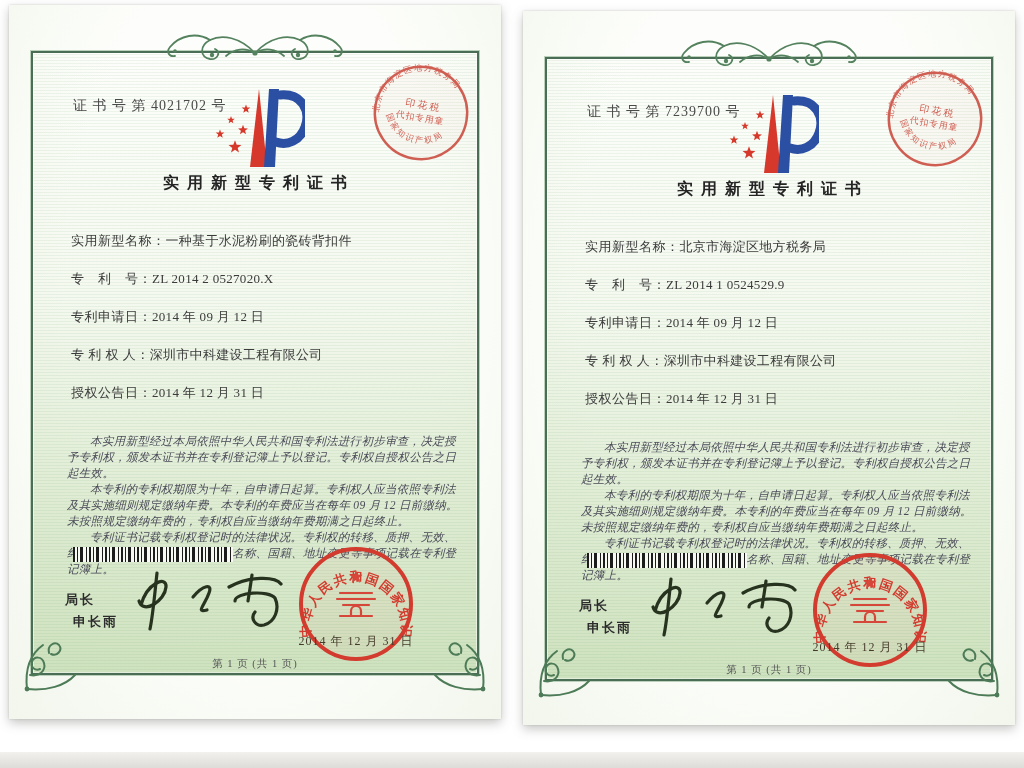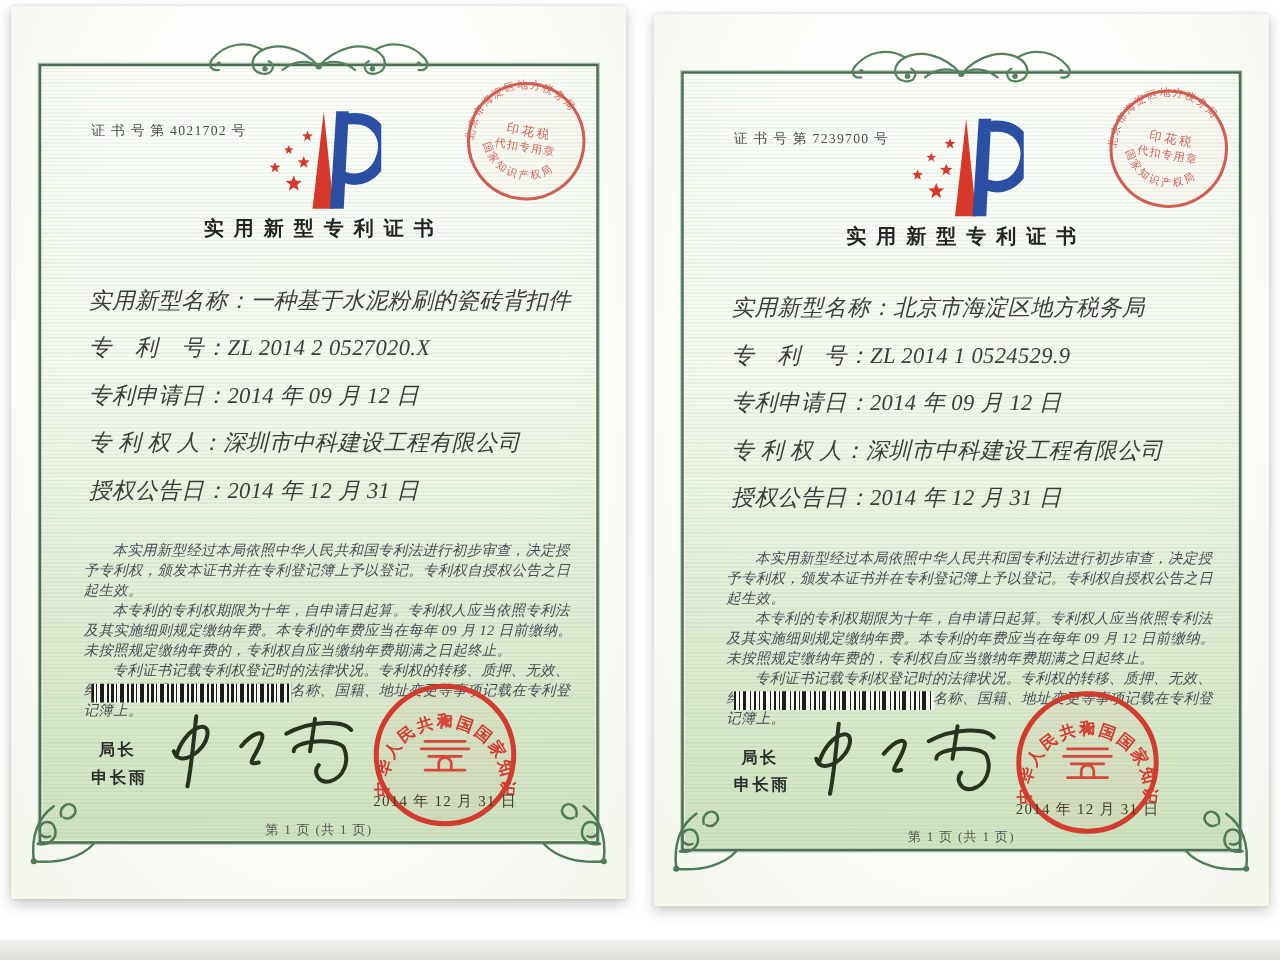--- a/index.html
+++ b/index.html
@@ -37,50 +37,50 @@
     box-shadow:0 0 0 1px rgba(173,199,174,.8), inset 0 0 0 1px rgba(255,255,255,.5);
   }
 
   .orn-top{position:absolute;left:50%;transform:translateX(-50%);top:24px;width:190px;height:44px;}
   .fl{position:absolute;width:62px;height:62px;top:628px;}
   .fl-l{left:12px;}
   .fl-r{right:12px;transform:scaleX(-1);}
 
   .cert-no{
     position:absolute;left:64px;top:92px;
-    font-size:11px;letter-spacing:1px;color:#4a4a4a;white-space:nowrap;
+    font-size:14px;letter-spacing:1px;color:#4a4a4a;white-space:nowrap;
   }
   .logo{position:absolute;left:50%;transform:translateX(-50%);top:78px;width:100px;height:92px;}
   .stamp{position:absolute;right:26px;top:54px;width:108px;height:108px;transform:rotate(10deg);opacity:.92;}
 
   .title{
     position:absolute;left:0;right:0;top:168px;text-align:center;
     font-size:16px;font-weight:700;letter-spacing:8px;text-indent:8px;color:#242424;
   }
 
   .fields{position:absolute;left:62px;top:229px;right:34px;display:flex;flex-direction:column;gap:25px;}
-  .field{font-size:18px;color:#3b3b3b;white-space:nowrap;line-height:13px;font-style:italic;}
+  .field{font-size:13px;color:#3b3b3b;white-space:nowrap;line-height:13px;}
   .field .lbl{letter-spacing:.5px;}
   .field .val{letter-spacing:.3px;}
 
   .paras{position:absolute;left:58px;right:38px;top:428px;
     font-size:11.5px;line-height:16px;color:#4b4b58;font-style:italic;}
   .paras p{margin:0;text-indent:2em;letter-spacing:.3px;}
 
   .barcode{
     position:absolute;left:64px;top:542px;width:160px;height:15px;
     background-color:#f7f9f3;
     background-image:repeating-linear-gradient(90deg,
       #1c1c1c 0 2px, transparent 2px 4px,
       #1c1c1c 4px 5px, transparent 5px 7px,
       #1c1c1c 7px 10px, transparent 10px 13px,
       #1c1c1c 13px 14px, transparent 14px 16px);
   }
 
-  .issuer-title{position:absolute;left:70px;top:586px;
+  .issuer-title{position:absolute;left:56px;top:586px;
     font-family:Liberation Mono, monospace;
     font-size:13px;font-weight:700;letter-spacing:2px;color:#2c2c2c;}
   .issuer-name{position:absolute;left:64px;top:608px;
     font-family:Liberation Sans, sans-serif;
     font-size:13px;font-weight:700;letter-spacing:2px;color:#2c2c2c;}
   .sig{position:absolute;left:108px;top:564px;width:185px;height:66px;}
   .seal{position:absolute;left:282px;top:536px;width:130px;height:130px;}
 
   .pfooter{position:absolute;left:0;right:0;top:652px;text-align:center;
     font-size:10.5px;letter-spacing:1px;color:#565656;}

